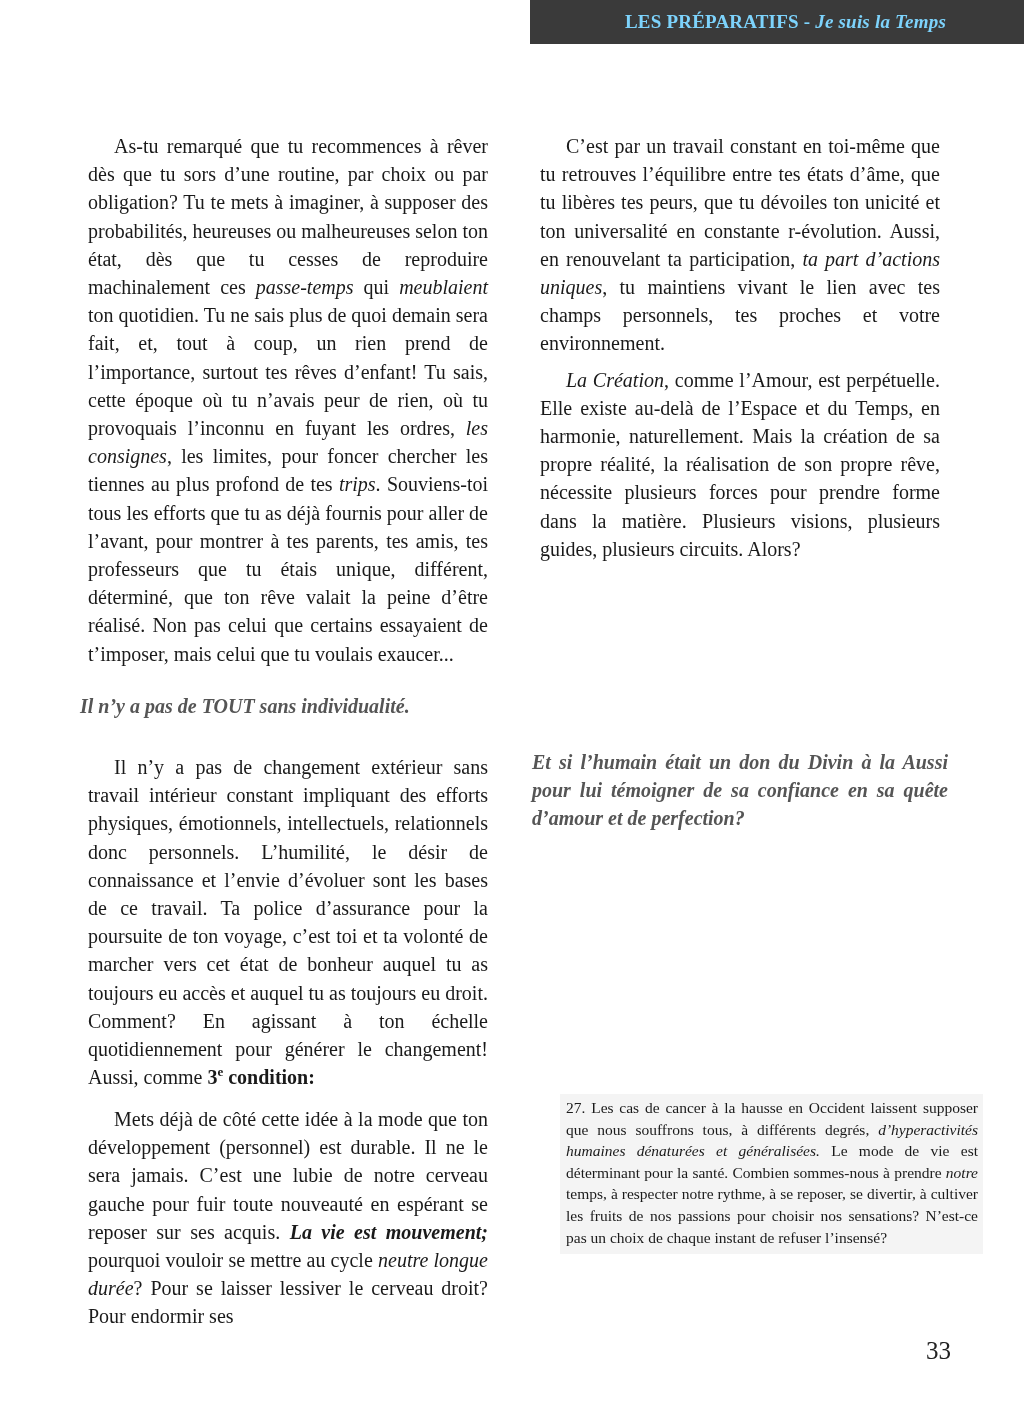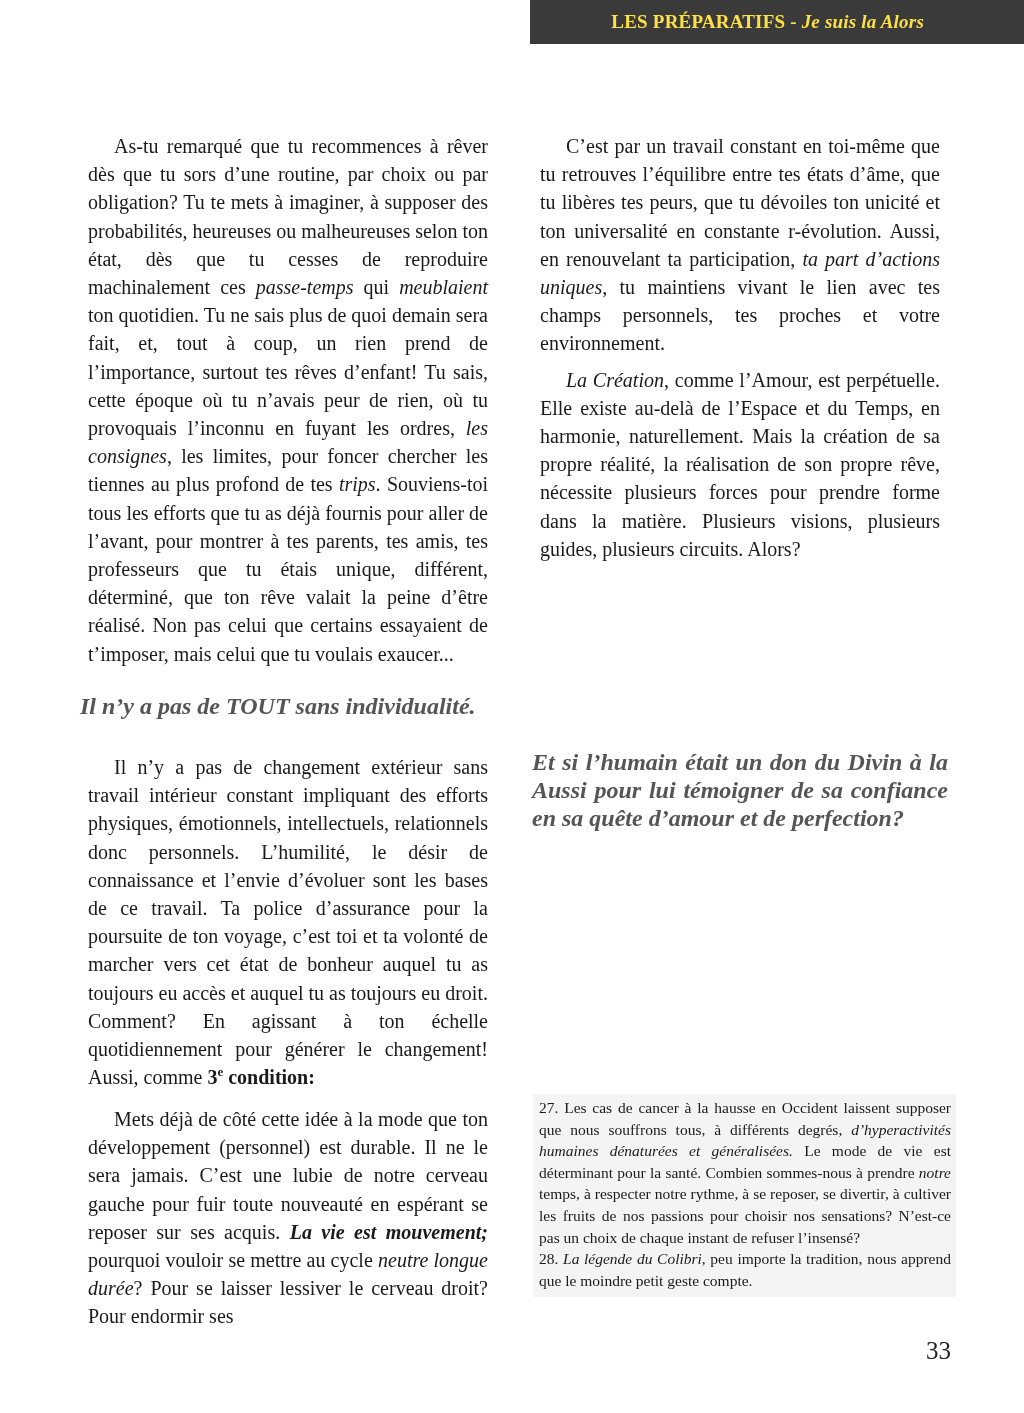--- a/index.html
+++ b/index.html
@@ -2,51 +2,51 @@
 <html><head>
 <meta charset="utf-8">
 <style>
   html, body { margin:0; padding:0; }
   body {
     width:1024px; height:1413px; background:#ffffff; position:relative; overflow:hidden;
     font-family:"Liberation Serif", "DejaVu Serif", serif; color:#1a1a1a;
   }
   .header-bar {
     position:absolute; left:530px; top:0; width:494px; height:44px;
-    background:#3a3a3a; color:#fde047;
-    display:flex; align-items:center; justify-content:flex-end; padding-right:100px; box-sizing:border-box;
+    background:#3a3a3a; color:#7dd3fc;
+    display:flex; align-items:center; justify-content:flex-end; padding-right:78px; box-sizing:border-box;
     font-size:19px; font-weight:bold; letter-spacing:0.2px;
   }
   .header-bar .sub { font-style:italic; }
   .col { position:absolute; width:416px; font-size:20px; line-height:28.2px; text-align:justify; }
   .col p { margin:8px; }
   .indent { text-indent:26px; }
   .col-left { left:80px; }
   .col-right { left:532px; }
   .heading-grey {
-    position:absolute; font-style:italic; font-weight:bold; color:#555555; font-size:24px; line-height:28px;
+    position:absolute; font-style:italic; font-weight:bold; color:#555555; font-size:20px; line-height:28px;
   }
   .em { font-style:italic; }
   .bi { font-style:italic; font-weight:bold; }
   .b { font-weight:bold; }
   sup { font-size:13px; vertical-align:8px; line-height:0; }
   .footnotes {
-    position:absolute; left:533px; top:1094px; width:412px; padding:3px 5px 6px 6px;
+    position:absolute; left:560px; top:1094px; width:412px; padding:3px 5px 6px 6px;
     background:#f4f4f4; font-size:15.5px; line-height:21.6px; text-align:justify; color:#1a1a1a;
   }
   .footnotes p { margin:0; }
   .page-number { position:absolute; left:926px; top:1337px; font-size:25px; color:#222; }
 </style>
 </head>
 <body>
 
 <div class="header-bar">
   <span>LES PRÉPARATIFS</span>
     <span style="white-space:pre"> - </span>
-    <span class="sub">Je suis la Alors</span>
+    <span class="sub">Je suis la Temps</span>
 </div>
 
 <div class="col col-left" style="top:124px;">
   <p class="indent"><span>As-tu remarqué que tu recommences à rêver dès que tu sors d’une routine, par choix ou par obligation? Tu te mets à imaginer, à supposer des probabilités, heureuses ou malheureuses selon ton état, dès que tu cesses de reproduire machinalement ces </span><span class="em">passe-temps</span><span> qui </span><span class="em">meublaient</span><span> ton quotidien. Tu ne sais plus de quoi demain sera fait, et, tout à coup, un rien prend de l’importance, surtout tes rêves d’enfant! Tu sais, cette époque où tu n’avais peur de rien, où tu provoquais l’inconnu en fuyant les ordres, </span><span class="em">les consignes</span><span>, les limites, pour foncer chercher les tiennes au plus profond de tes </span><span class="em">trips</span><span>. Souviens-toi tous les efforts que tu as déjà fournis pour aller de l’avant, pour montrer à tes parents, tes amis, tes professeurs que tu étais unique, différent, déterminé, que ton rêve valait la peine d’être réalisé. Non pas celui que certains essayaient de t’imposer, mais celui que tu voulais exaucer...</span></p>
 </div>
 
 <div class="heading-grey" style="left:80px; top:692px;">Il n’y a pas de TOUT sans individualité.</div>
 
 <div class="col col-left" style="top:745px;">
   <p class="indent"><span>Il n’y a pas de changement extérieur sans travail intérieur constant impliquant des efforts physiques, émotionnels, intellectuels, relationnels donc personnels. L’humilité, le désir de connaissance et l’envie d’évoluer sont les bases de ce travail. Ta police d’assurance pour la poursuite de ton voyage, c’est toi et ta volonté de marcher vers cet état de bonheur auquel tu as toujours eu accès et auquel tu as toujours eu droit. Comment? En agissant à ton échelle quotidiennement pour générer le changement! Aussi, comme </span><span class="b"><span>3</span><sup>e</sup><span> condition:</span></span></p>
@@ -58,16 +58,15 @@
 
 <div class="col col-right" style="top:124px;">
   <p class="indent"><span>C’est par un travail constant en toi-même que tu retrouves l’équilibre entre tes états d’âme, que tu libères tes peurs, que tu dévoiles ton unicité et ton universalité en constante r-évolution. Aussi, en renouvelant ta participation, </span><span class="em">ta part d’actions uniques</span><span>, tu maintiens vivant le lien avec tes champs personnels, tes proches et votre environnement.</span></p>
   <p class="indent"><span class="em">La Création</span><span>, comme l’Amour, est perpétuelle. Elle existe au-delà de l’Espace et du Temps, en harmonie, naturellement. Mais la création de sa propre réalité, la réalisation de son propre rêve, nécessite plusieurs forces pour prendre forme dans la matière. Plusieurs visions, plusieurs guides, plusieurs circuits. Alors?</span></p>
 </div>
 
 <div class="heading-grey" style="left:532px; top:748px; width:416px; text-align:justify;">Et si l’humain était un don du Divin à la Aussi pour lui témoigner de sa confiance en sa quête d’amour et de perfection?</div>
 
 <div class="footnotes">
   <p><span>27. Les cas de cancer à la hausse en Occident laissent supposer que nous souffrons tous, à différents degrés, </span><span class="em">d’hyperactivités humaines dénaturées et généralisées.</span><span> Le mode de vie est déterminant pour la santé. Combien sommes-nous à prendre </span><span class="em">notre</span><span> temps, à respecter notre rythme, à se reposer, se divertir, à cultiver les fruits de nos passions pour choisir nos sensations? N’est-ce pas un choix de chaque instant de refuser l’insensé?</span></p>
-  <p><span>28. </span><span class="em">La légende du Colibri</span><span>, peu importe la tradition, nous apprend que le moindre petit geste compte.</span></p>
 </div>
 
 <div class="page-number">33</div>
 
 </body></html>

